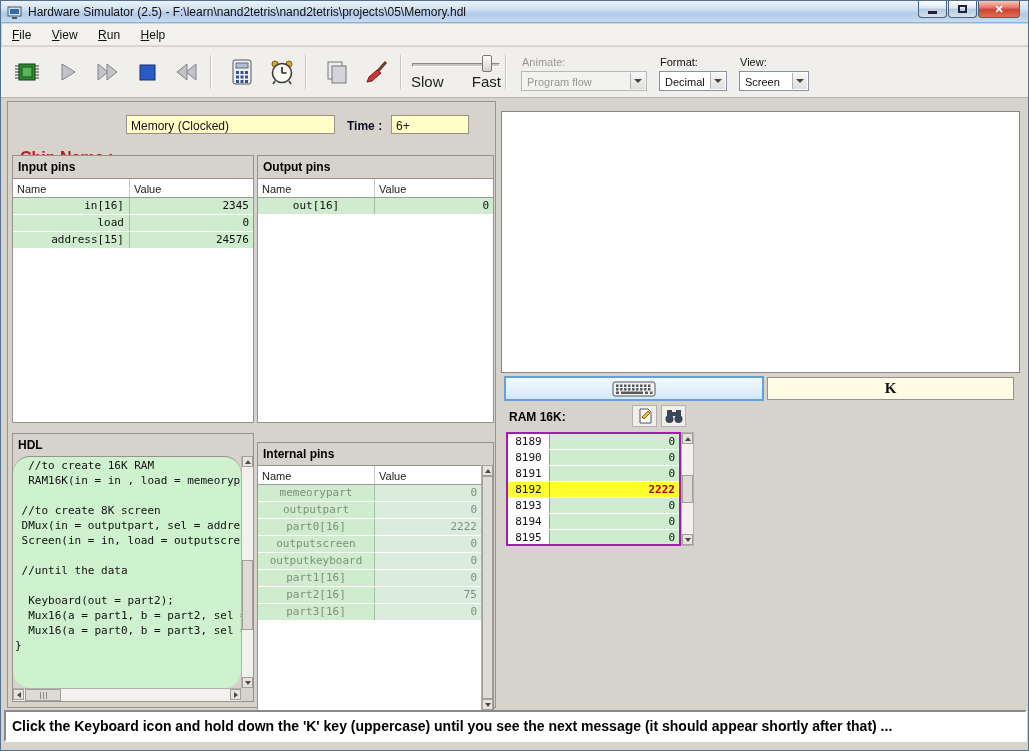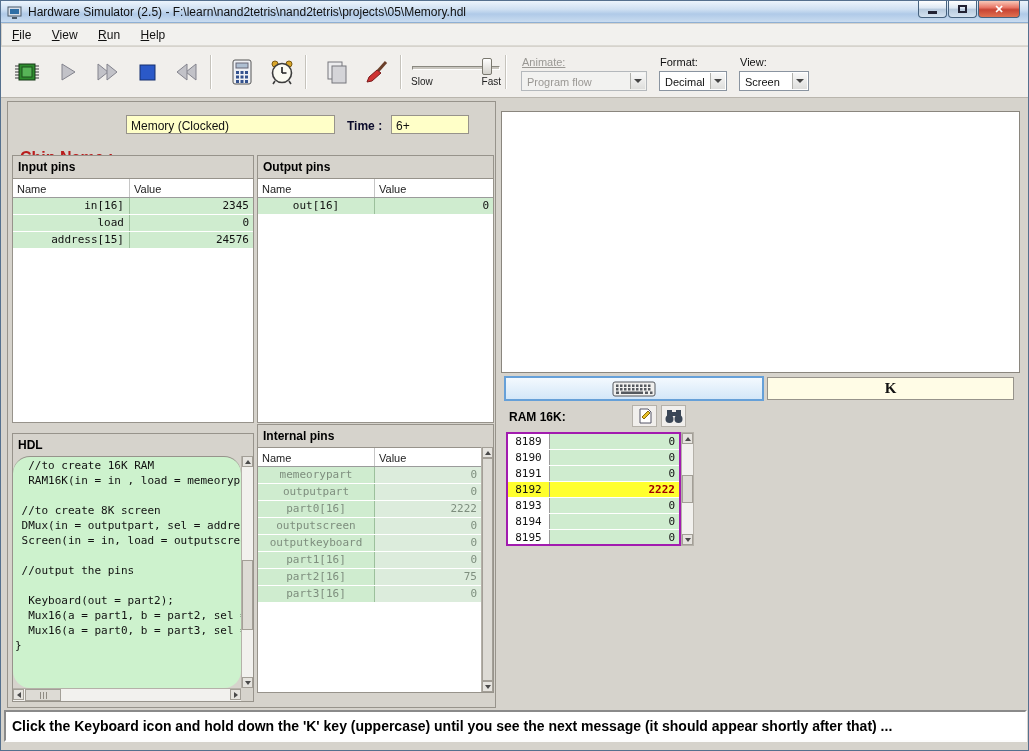--- a/index.html
+++ b/index.html
@@ -34,25 +34,25 @@
   .tb-btn { width:40px; height:44px; display:flex; align-items:center; justify-content:center; }
   .ml6 { margin-left:6px; } .ml8 { margin-left:8px; }
   .tb-sep { width:1px; height:34px; background:#c6c3bc; box-shadow:1px 0 0 #ffffff; margin:0 3px; }
 
   .slider-block { width:92px; margin-left:6px; display:flex; flex-direction:column; }
   .slider-track-row { position:relative; height:18px; }
   .slider-groove { position:absolute; left:2px; right:2px; top:9px; height:4px; background:#c9c6bf;
     border-top:1px solid #8a8880; border-left:1px solid #8a8880; border-bottom:1px solid #fff; border-right:1px solid #fff; }
   .slider-knob { position:absolute; left:72px; top:1px; width:10px; height:17px; border-radius:2px;
     background:linear-gradient(#ffffff,#d3d1cb); border:1px solid #7a786f; }
-  .slider-labels { display:flex; justify-content:space-between; font-size:10px; color:#222; padding:1px 1px 0; }
+  .slider-labels { display:flex; justify-content:space-between; font-size:15px; color:#222; padding:1px 1px 0; }
 
   .dd-block { display:flex; flex-direction:column; margin-left:12px; padding-top:2px; }
   .dd-label { font-size:11px; color:#111; margin:0 0 3px 1px; }
-  .dd-label.disabled { color:#9a9894;text-decoration:underline; }
+  .dd-label.disabled { color:#9a9894; }
   .dd-select { position:relative; height:20px; border:1px solid #8a94a0; background:#fff; font-size:11px;
     padding:4px 18px 0 5px; white-space:nowrap; overflow:hidden; color:#111; }
   .dd-select.disabled { background:#f2f2f0; color:#9a9894; border-color:#b4b8bc; }
   .dd-arrow { position:absolute; right:1px; top:1px; bottom:1px; width:15px;
     background:linear-gradient(#f8f8f8,#dededc); border-left:1px solid #b0b0ac;
     display:flex; align-items:center; justify-content:center; }
   .t-down { width:0; height:0; border-left:4px solid transparent; border-right:4px solid transparent; border-top:4px solid #444; }
   .t-up   { width:0; height:0; border-left:3px solid transparent; border-right:3px solid transparent; border-bottom:4px solid #4a4a4a; }
   .t-dn   { width:0; height:0; border-left:3px solid transparent; border-right:3px solid transparent; border-top:4px solid #4a4a4a; }
   .t-lf   { width:0; height:0; border-top:3px solid transparent; border-bottom:3px solid transparent; border-right:4px solid #4a4a4a; }
@@ -65,21 +65,21 @@
   .field { position:absolute; height:19px; background:#ffffc8; border:1px solid #97938b; font-size:12px;
     padding:3px 4px 0; white-space:nowrap; overflow:hidden; color:#111; }
   .chip-field { left:118px; top:13px; width:209px; }
   .time-label { position:absolute; left:339px; top:17px; font-weight:bold; font-size:12px; color:#0a0a2a; }
   .time-field { left:383px; top:13px; width:78px; }
 
   .panel { position:absolute; border:1px solid #97938b; background:#d6d3cc; }
   .p-input    { left:4px;   top:53px;  width:242px; height:268px; }
   .p-output   { left:249px; top:53px;  width:237px; height:268px; }
   .p-hdl      { left:4px;   top:331px; width:242px; height:269px; }
-  .p-internal { left:249px; top:322px; width:237px; height:269px; }
+  .p-internal { left:249px; top:340px; width:237px; height:269px; }
   .panel-title { font-weight:bold; font-size:12px; padding:4px 0 0 5px; height:22px; color:#000; }
   .table-wrap { position:absolute; left:0; right:0; top:22px; bottom:0; background:#fff;
     border-top:1px solid #97938b; overflow:hidden; }
   .p-internal .table-wrap { right:12px; }
   .tbl-header { display:flex; height:19px; border-bottom:1px solid #9b9b9b; font-size:11px; color:#222; background:#fff; }
   .th-name { width:117px; border-right:1px solid #c6c6c6; padding:4px 0 0 4px; }
   .th-value { flex:1; padding:4px 0 0 4px; }
   .pin-row { display:flex; height:16px; margin-bottom:1px; font-family:"DejaVu Sans Mono",monospace; font-size:11px; color:#111; }
   .pr-name { width:117px; background:#cfeccf; border-right:1px solid #9cc09c; line-height:15px; }
   .align-right { text-align:right; padding-right:5px; }
@@ -321,21 +321,21 @@
     <div class="panel p-hdl">
       <div class="panel-title">HDL</div>
       <div class="hdl-area">
         <div class="hdl-line">  //to create 16K RAM</div>
         <div class="hdl-line">  RAM16K(in = in , load = memeorypar</div>
         <div class="hdl-line"></div>
         <div class="hdl-line"> //to create 8K screen</div>
         <div class="hdl-line"> DMux(in = outputpart, sel = address</div>
         <div class="hdl-line"> Screen(in = in, load = outputscreen</div>
         <div class="hdl-line"></div>
-        <div class="hdl-line"> //output the pins</div>
+        <div class="hdl-line"> //until the data</div>
         <div class="hdl-line"></div>
         <div class="hdl-line">  Keyboard(out = part2);</div>
         <div class="hdl-line">  Mux16(a = part1, b = part2, sel = a</div>
         <div class="hdl-line">  Mux16(a = part0, b = part3, sel = a</div>
         <div class="hdl-line">}</div>
       </div>
       <div class="vscroll">
         <span class="sbtn up">
             <span class="t-up"></span>
           </span>

